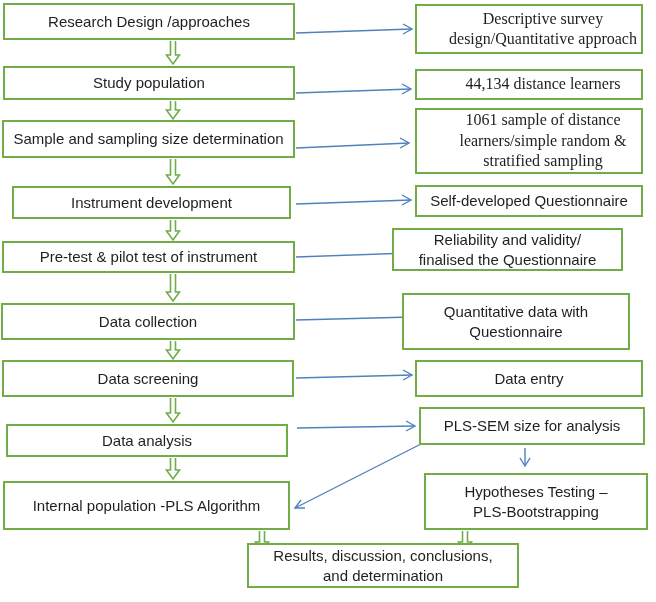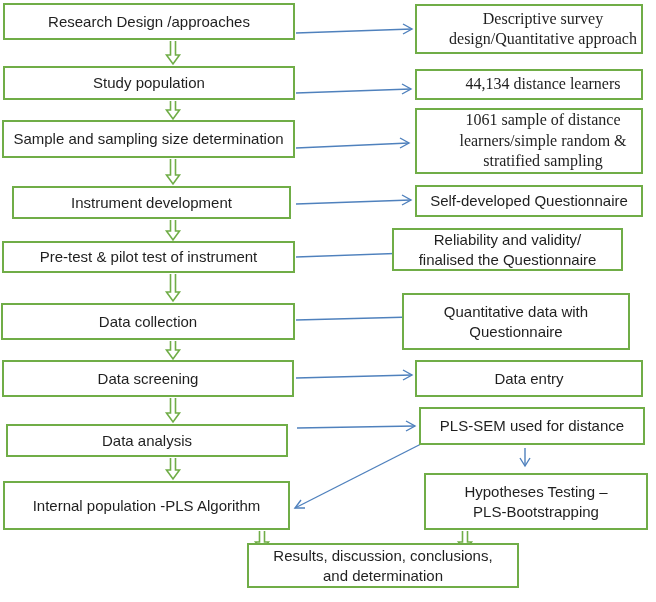--- a/index.html
+++ b/index.html
@@ -130,21 +130,21 @@
     <span class="ln">finalised the Questionnaire</span>
   </div>
   <div class="box sans" style="left:402px;top:293px;width:228px;height:57px">
     <span class="ln">Quantitative data with</span>
     <span class="ln">Questionnaire</span>
   </div>
   <div class="box sans" style="left:415px;top:360px;width:228px;height:37px">
     <span class="ln">Data entry</span>
   </div>
   <div class="box sans" style="left:419px;top:407px;width:226px;height:38px">
-    <span class="ln">PLS-SEM used for distance</span>
+    <span class="ln">PLS-SEM size for analysis</span>
   </div>
   <div class="box sans" style="left:424px;top:473px;width:224px;height:57px">
     <span class="ln">Hypotheses Testing –</span>
     <span class="ln">PLS-Bootstrapping</span>
   </div>
 
   <div class="box sans" style="left:247px;top:543px;width:272px;height:45px">
     <span class="ln">Results, discussion, conclusions,</span>
     <span class="ln">and determination</span>
   </div>

